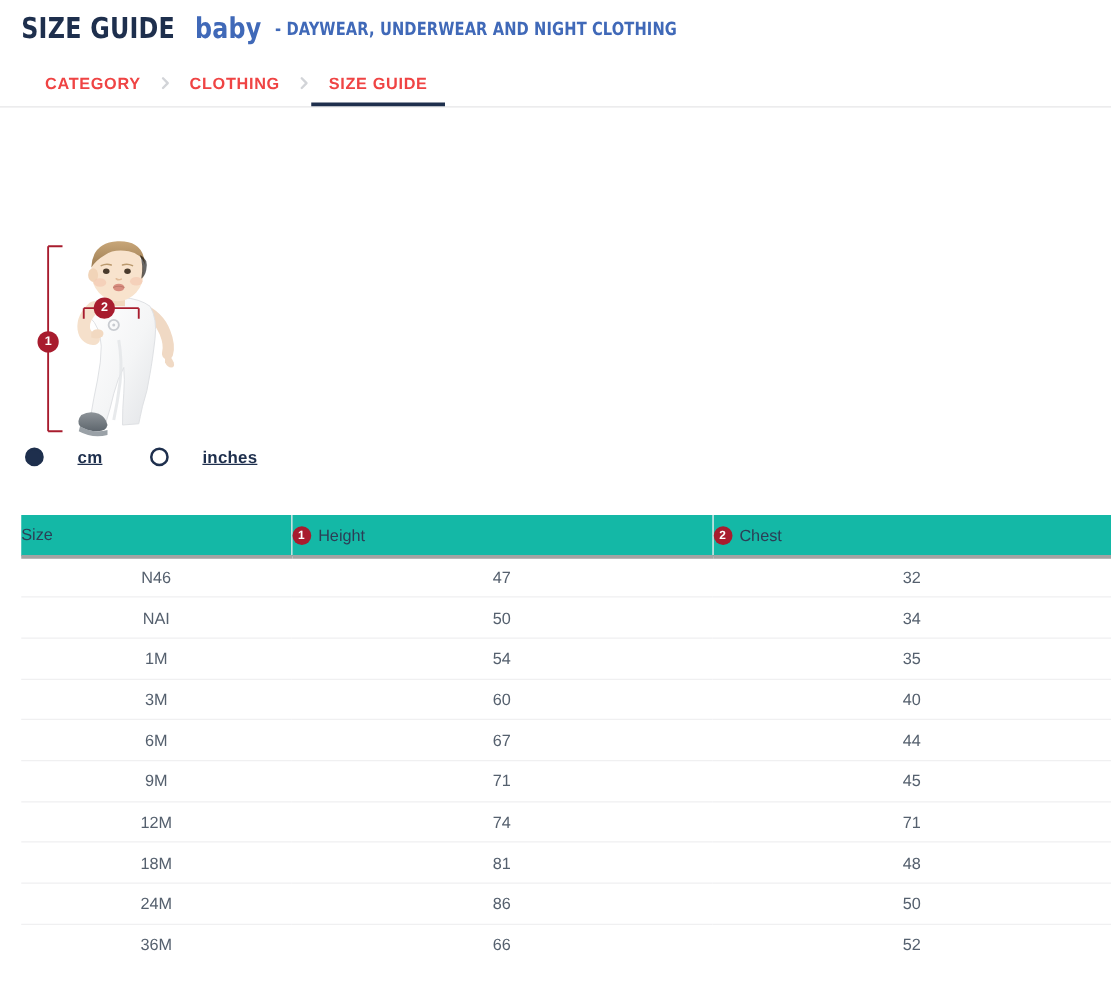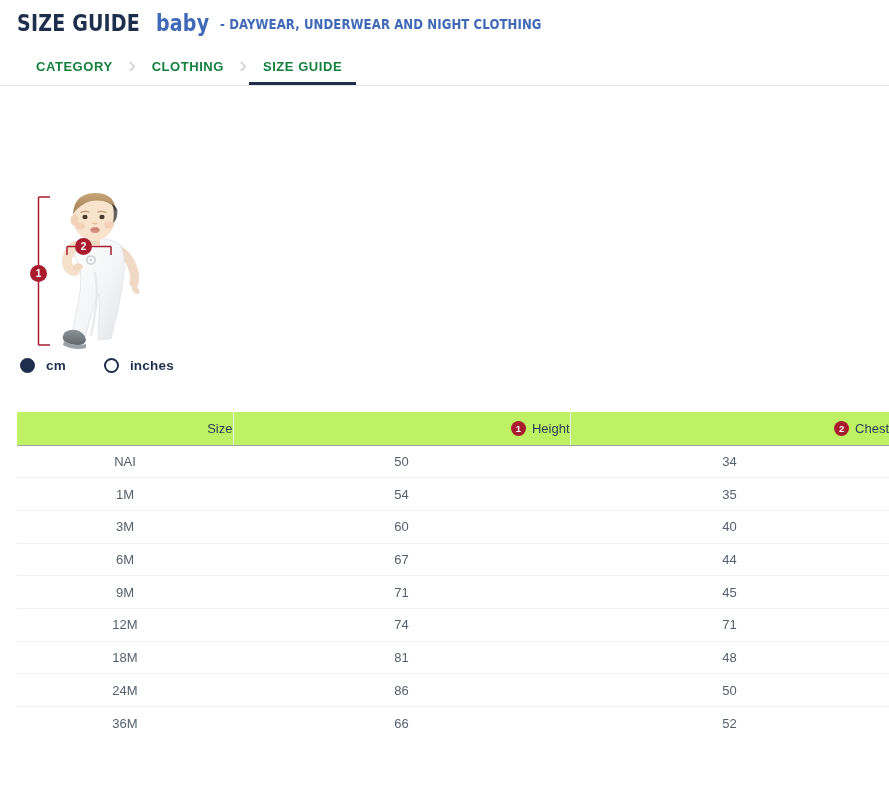--- a/index.html
+++ b/index.html
@@ -65,21 +65,21 @@
     align-items: flex-start;
   }
   .tab {
     position: relative;
     display: flex;
     align-items: center;
     height: 37px;
     font-size: 13px;
     font-weight: bold;
     letter-spacing: 0.55px;
-    color: #15803d;
+    color: #ef4444;
     text-transform: uppercase;
     padding: 0 14px;
     cursor: pointer;
   }
   .tab:first-child { margin-left: 22px; }
   .tab.active::after {
     content: "";
     position: absolute;
     left: 0; right: 0; bottom: 0;
     height: 3px;
@@ -134,44 +134,45 @@
   }
   .radio {
     width: 15px; height: 15px;
     border-radius: 50%;
     border: 2px solid #1e2f4d;
     background: #ffffff;
     flex: none;
   }
   .radio.checked { background: #1e2f4d; }
   .unit-label {
-    margin-left: 11px;
+    margin-left: 27px;
     font-size: 13.5px;
     font-weight: bold;
     color: #1e2f4d;
     letter-spacing: 0.2px;
+    text-decoration: underline;
   }
 
   
   .size-table {
     position: absolute;
     left: 17px; top: 412px;
     width: 872px;
     border-collapse: collapse;
     table-layout: fixed;
   }
   .size-table th {
-    background: #bef264;
+    background: #14b8a6;
     height: 33px;
     font-size: 13px;
     font-weight: normal;
     color: #2c3e56;
     border-right: 1px solid #ebebed;
-    border-bottom: 1px solid #a3a3a3;
-    text-align: right;
+    border-bottom: 3px solid #a3a3a3;
+    text-align: left;
     vertical-align: middle;
   }
   .size-table th:last-child { border-right: none; }
   .size-table td {
     height: 32.7px;
     font-size: 13px;
     color: #55606e;
     text-align: center;
     vertical-align: middle;
     border-bottom: 1px solid #f0f0f1;
@@ -333,20 +334,25 @@
         <th>
           <span class="th-inner">
             <span class="th-badge">2</span>
             <span>Chest</span>
           </span>
         </th>
       </tr>
     </thead>
     <tbody>
       <tr>
+        <td>N46</td>
+        <td>47</td>
+        <td>32</td>
+      </tr>
+      <tr>
         <td>NAI</td>
         <td>50</td>
         <td>34</td>
       </tr>
       <tr>
         <td>1M</td>
         <td>54</td>
         <td>35</td>
       </tr>
       <tr>

